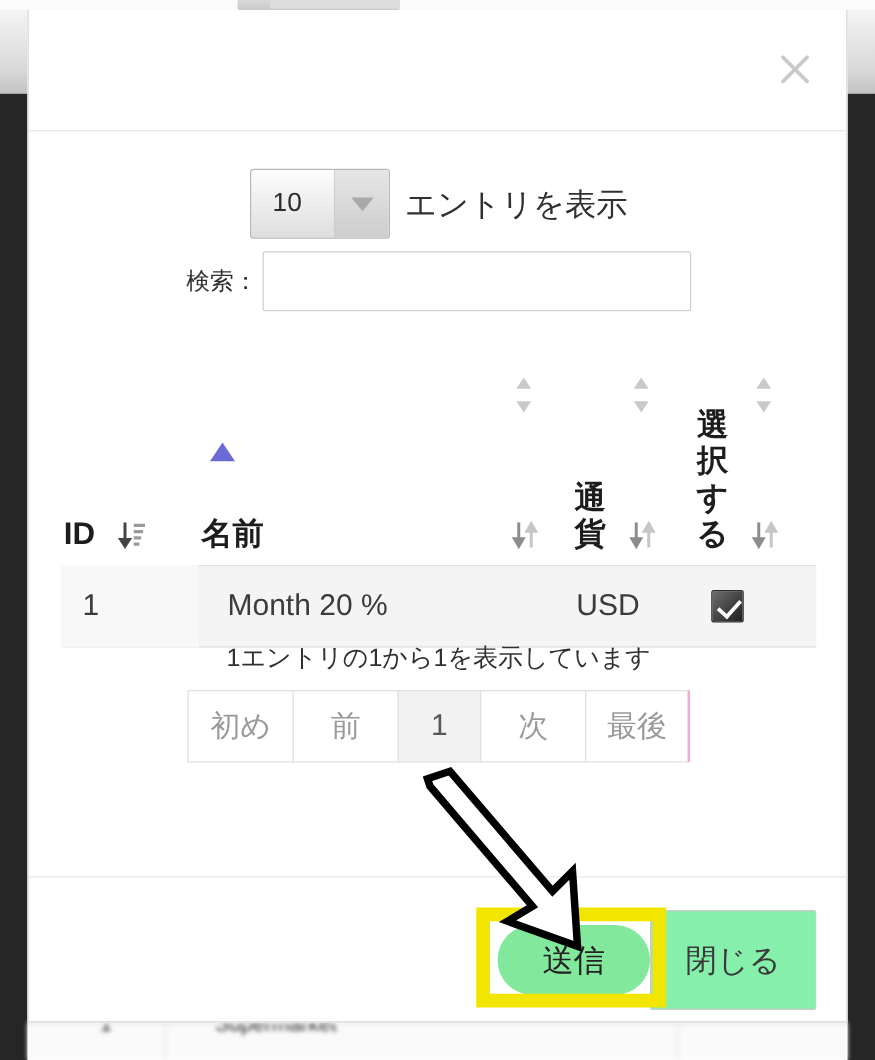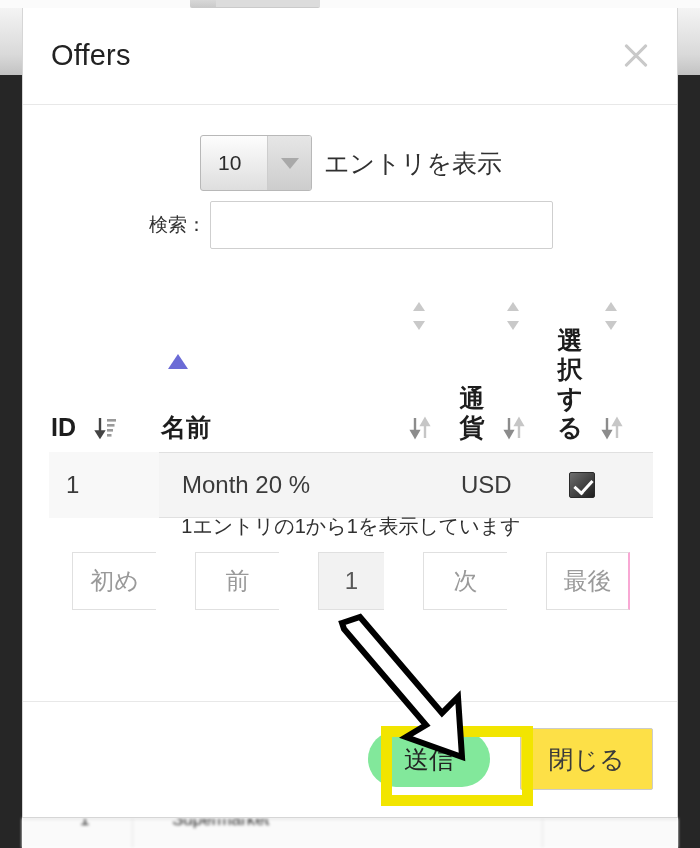--- a/index.html
+++ b/index.html
@@ -311,21 +311,20 @@
     text-align: center;
     font-size: 20px;
     color: #303030;
   }
   .pagination {
     position: absolute;
     left: 0; top: 447px;
     width: 656px;
     display: flex;
     justify-content: center;
-    gap: 39px;
   }
   .pg-btn {
     min-width: 84px;
     height: 58px;
     border: 1px solid #e0e0e0;
     border-right: none;
     background: #ffffff;
     color: #9a9a9a;
     font-size: 24px;
     display: flex;
@@ -351,35 +350,35 @@
     position: absolute;
     right: 24px; top: 26px;
     display: flex;
     align-items: center;
   }
   .btn-submit-wrap {
     position: relative;
     width: 152px; height: 62px;
     display: flex;
     align-items: center;
-    justify-content: flex-start;
+    justify-content: flex-end;
   }
   .btn-submit {
     width: 122px; height: 56px;
     background: #82e89b;
     border: none;
     border-radius: 28px;
     font-size: 25px;
     color: #222;
     font-family: "Liberation Sans", sans-serif;
     cursor: pointer;
   }
   .btn-close {
-    width: 133px; height: 62px;
-    background: #fde047;
+    width: 133px; height: 80px;
+    background: #86efac;
     border: 1px solid #cbcbcb;
     border-radius: 2px;
     font-size: 25px;
     color: #3a3a3a;
     font-family: "Liberation Sans", sans-serif;
     cursor: pointer;
   }
 
   
   .hl-box {
@@ -418,21 +417,20 @@
     <div class="bg-cell-sep" style="left:110px"></div>
     <div class="bg-cell-sep" style="left:520px"></div>
     <span class="bg-text" style="left:58px">1</span>
     <span class="bg-text" style="left:150px">Supermarket</span>
 
   </div>
 
   <div class="modal">
 
     <div class="modal-header">
-      <div class="modal-title">Offers</div>
       <div class="close-icon"></div>
     </div>
 
     <div class="modal-body">
 
       <div class="length-row">
         <div class="select-box">
           <span class="select-value">10</span>
           <span class="select-arrowbox">
             <span class="caret-down"></span>

